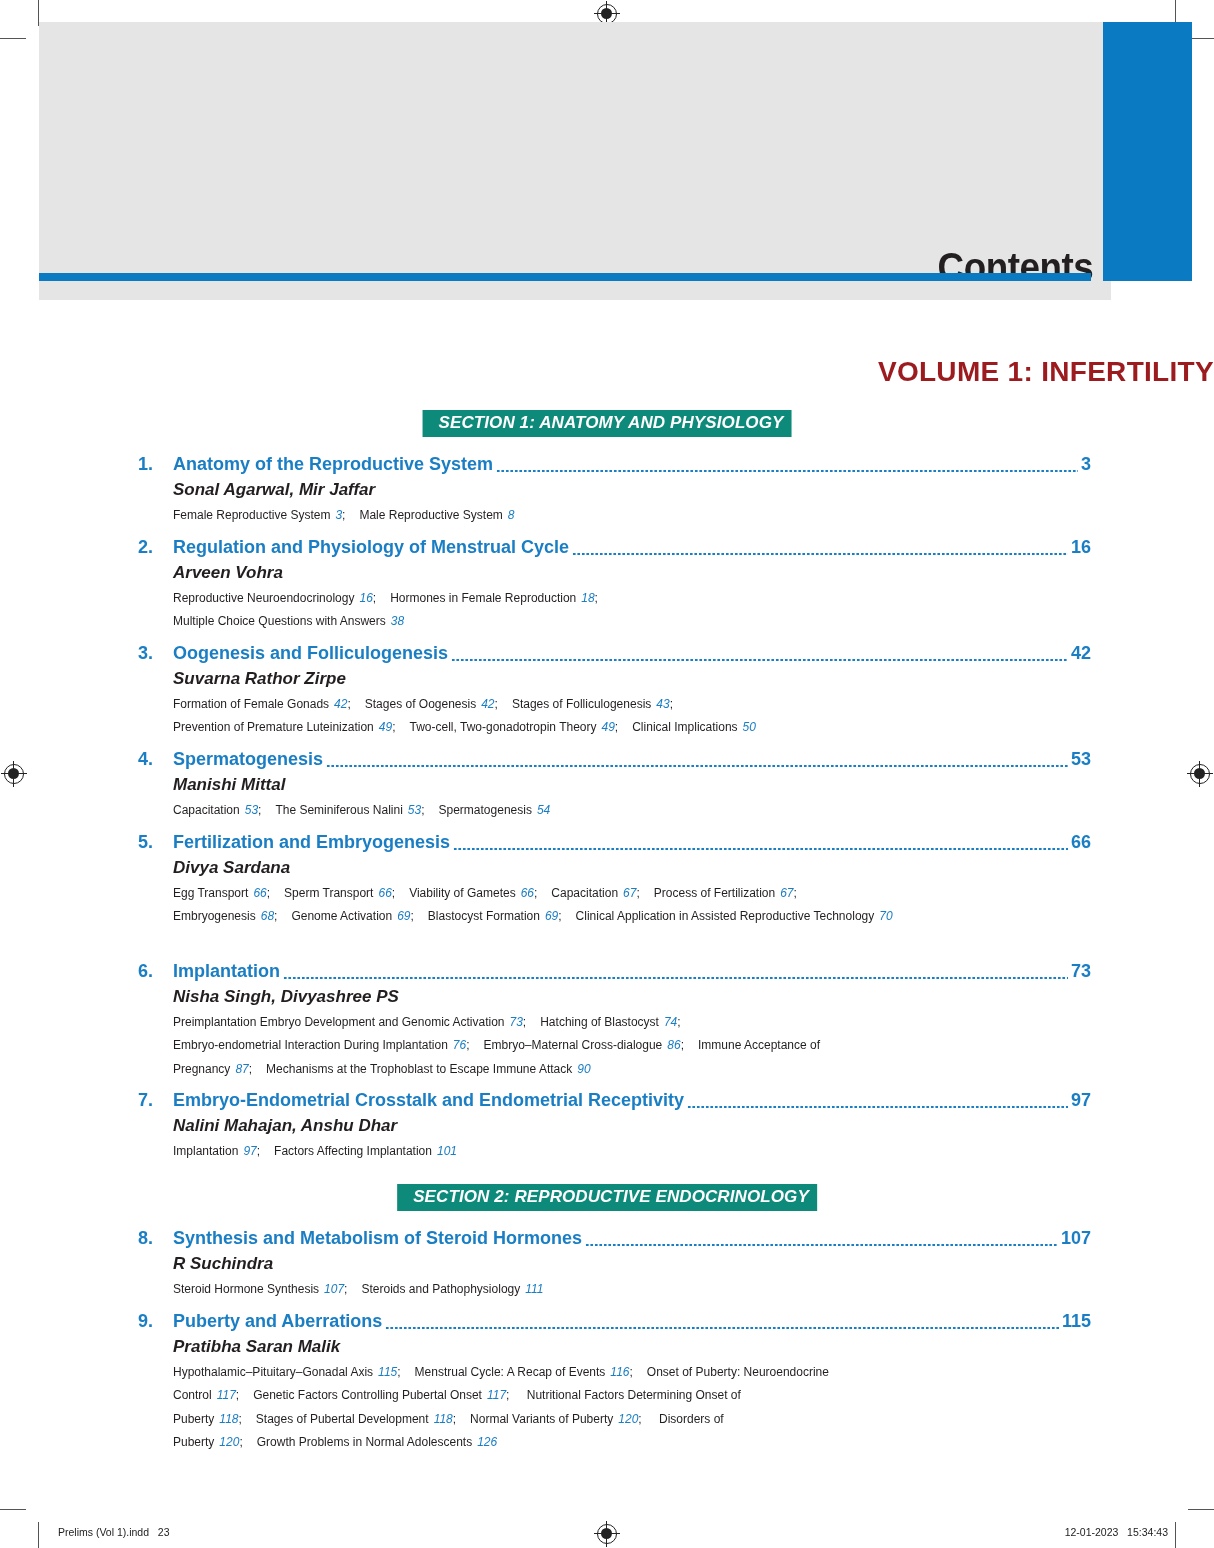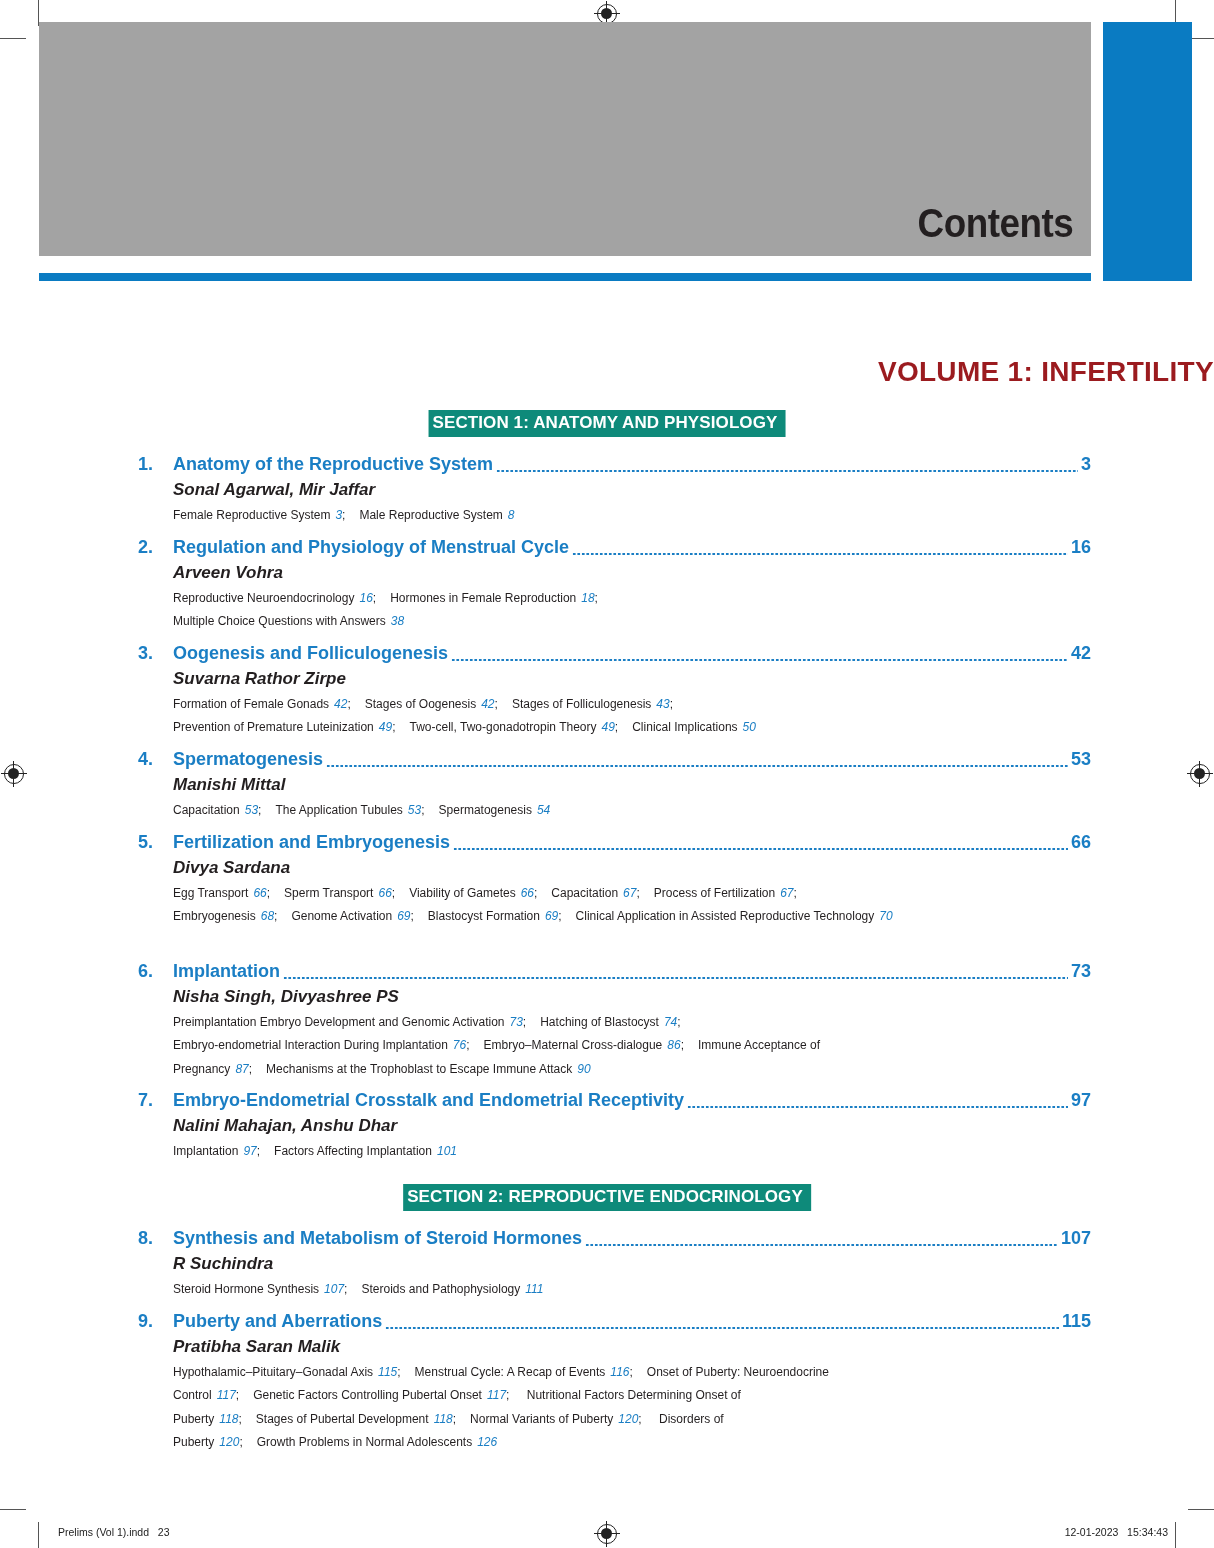--- a/index.html
+++ b/index.html
@@ -19,43 +19,44 @@
     content: ""; position: absolute; left: 3px; top: 3px; width: 11px; height: 11px;
     border-radius: 50%; background: #222;
   }
   .reg::after {
     content: ""; position: absolute; left: 8px; top: -4px; width: 1px; height: 26px; background: #222;
     box-shadow: 0 0 0 0 #222;
   }
   .reg .h { position: absolute; left: -4px; top: 8px; width: 26px; height: 1px; background: #222; }
 
   .header-panel {
-    position: absolute; left: 39px; top: 22px; width: 1052px; height: 234px;
-    background: #a3a3a3;
+    position: absolute; left: 39px; top: 22px; width: 1052px; height: 278px;
+    background: #e5e5e5;
+    padding-left: 20px;
   }
   .header-title {
     position: absolute; right: 18px; bottom: 10px;
     font-size: 40px; font-weight: bold; color: #231f20; letter-spacing: -0.5px;
     transform: scaleX(0.92); transform-origin: right bottom;
   }
   .header-rule {
     position: absolute; left: 39px; top: 273px; width: 1052px; height: 8px; background: #0a7bc2;
   }
   .side-tab {
     position: absolute; left: 1103px; top: 22px; width: 89px; height: 259px; background: #0a7bc2;
   }
 
   .volume-title {
     position: absolute; left: 0; top: 356px; width: 1214px; text-align: right;
     font-size: 28px; font-weight: bold; color: #9b1b1f; letter-spacing: 0.3px;
   }
   .section-banner {
     position: absolute; left: 50%; transform: translateX(-50%);
     background: #0e8a7a; color: #fff; font-weight: bold; font-size: 17px;
-    padding: 3px 8px 4px 4px; white-space: nowrap; letter-spacing: 0.1px;
+    padding: 3px 8px 4px 16px; white-space: nowrap; letter-spacing: 0.1px; font-style: italic;
   }
 
   .toc { position: absolute; left: 138px; width: 953px; }
   .entry { position: absolute; left: 0; width: 953px; }
   .entry-head {
     display: flex; align-items: baseline; height: 24px;
     color: #1a7ec4; font-weight: bold; font-size: 18px;
   }
   .entry-num { width: 35px; flex: none; }
   .entry-title { flex: none; white-space: nowrap; }
@@ -161,21 +162,21 @@
 
   <div class="entry" style="top:749px;">
     <div class="entry-head">
       <span class="entry-num">4.</span>
       <span class="entry-title">Spermatogenesis</span>
       <span class="leader"></span>
       <span class="entry-page">53</span>
     </div>
     <div class="author">Manishi Mittal</div>
     <div class="topics">
-      <span class="topic"><span>Capacitation</span><span class="topic-page">53</span><span class="sep">;</span></span><span class="topic"><span>The Application Tubules</span><span class="topic-page">53</span><span class="sep">;</span></span><span class="topic"><span>Spermatogenesis</span><span class="topic-page">54</span></span>
+      <span class="topic"><span>Capacitation</span><span class="topic-page">53</span><span class="sep">;</span></span><span class="topic"><span>The Seminiferous Nalini</span><span class="topic-page">53</span><span class="sep">;</span></span><span class="topic"><span>Spermatogenesis</span><span class="topic-page">54</span></span>
     </div>
   </div>
 
   <div class="entry" style="top:832px;">
     <div class="entry-head">
       <span class="entry-num">5.</span>
       <span class="entry-title">Fertilization and Embryogenesis</span>
       <span class="leader"></span>
       <span class="entry-page">66</span>
     </div>

